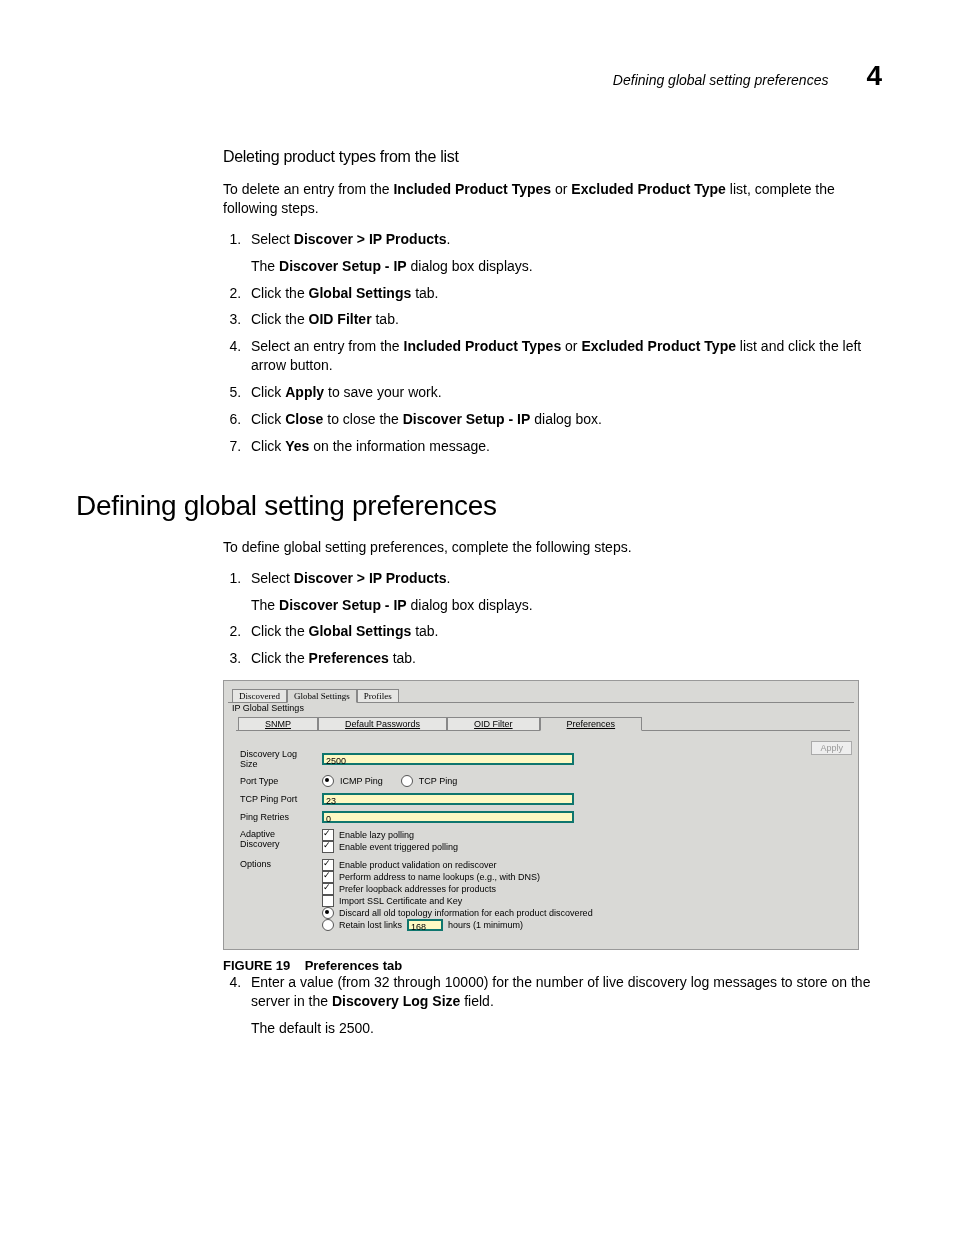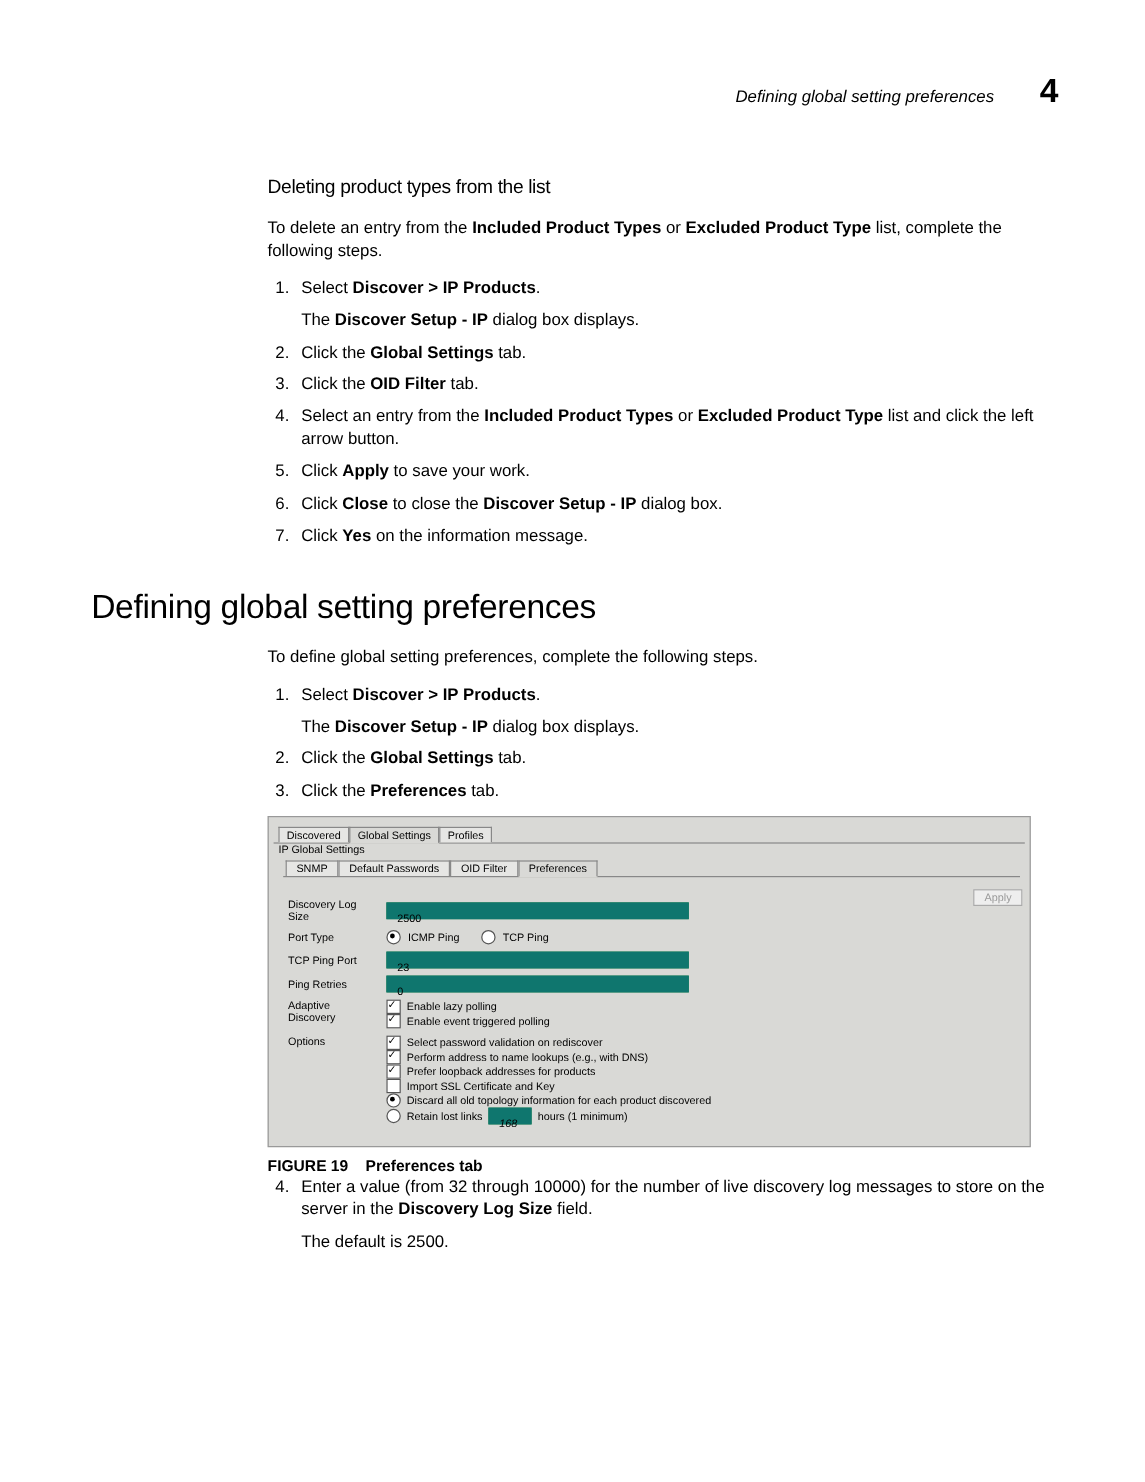--- a/index.html
+++ b/index.html
@@ -79,20 +79,21 @@
     color: #000;
     width: 636px;
     position: relative;
     padding: 4px 4px 8px 4px;
     box-sizing: border-box;
   }
   .tabrow {
     display: flex;
     gap: 0;
     margin: 4px 0 0 4px;
+    font-family: Liberation Serif, serif;
   }
   .tab {
     border: 1px solid #888;
     border-bottom: none;
     padding: 1px 6px;
     background: #e6e6e4;
   }
   .tab.active {
     background: #d9d9d6;
     border-bottom: 1px solid #d9d9d6;
@@ -102,22 +103,23 @@
     margin: 0 0 2px 4px;
     font-size: 9px;
   }
   .inner-tabs {
     display: flex;
     margin: 4px 0 0 10px;
   }
   .inner-tab {
     border: 1px solid #888;
     border-bottom: none;
-    padding: 1px 8px;
+    padding: 1px 26px;
     background: #e6e6e4;
+    text-decoration: underline;
   }
   .inner-tab.active {
     background: #d9d9d6;
     border-bottom: 1px solid #d9d9d6;
     margin-bottom: -1px;
   }
   .apply-btn {
     position: absolute;
     right: 6px;
     top: 60px;
@@ -135,29 +137,29 @@
     align-items: center;
     margin-bottom: 6px;
     gap: 6px;
   }
   .form-row.align-top{ align-items:flex-start; }
   .label {
     width: 76px;
     flex-shrink: 0;
   }
   .fake-input {
-    border: 7px solid #0f766e;
-    background: #15803d;
+    border: 2px solid #0f766e;
+    background: #fef9c3;
     height: 12px;
     padding: 0 2px;
     line-height: 12px;
     width: 252px;
     box-sizing:border-box;
   }
-  .fake-input.small { width: 36px; font-style: italic; }
+  .fake-input.small { width: 36px; }
   .cb, .rd {
     display: inline-block;
     width: 10px;
     height: 10px;
     border: 1px solid #555;
     background: #fff;
     position: relative;
     flex-shrink: 0;
   }
   .rd { border-radius: 50%; }
@@ -298,21 +300,21 @@
                 <span class="cb checked"></span>
                 <span>Enable event triggered polling</span>
               </div>
           </div>
         </div>
         <div class="form-row align-top">
           <div class="label">Options</div>
           <div class="stack">
             <div class="row">
                 <span class="cb checked"></span>
-                <span>Select password validation on rediscover</span>
+                <span>Enable product validation on rediscover</span>
               </div>
             <div class="row">
                 <span class="cb checked"></span>
                 <span>Perform address to name lookups (e.g., with DNS)</span>
               </div>
             <div class="row">
                 <span class="cb checked"></span>
                 <span>Prefer loopback addresses for products</span>
               </div>
             <div class="row">

